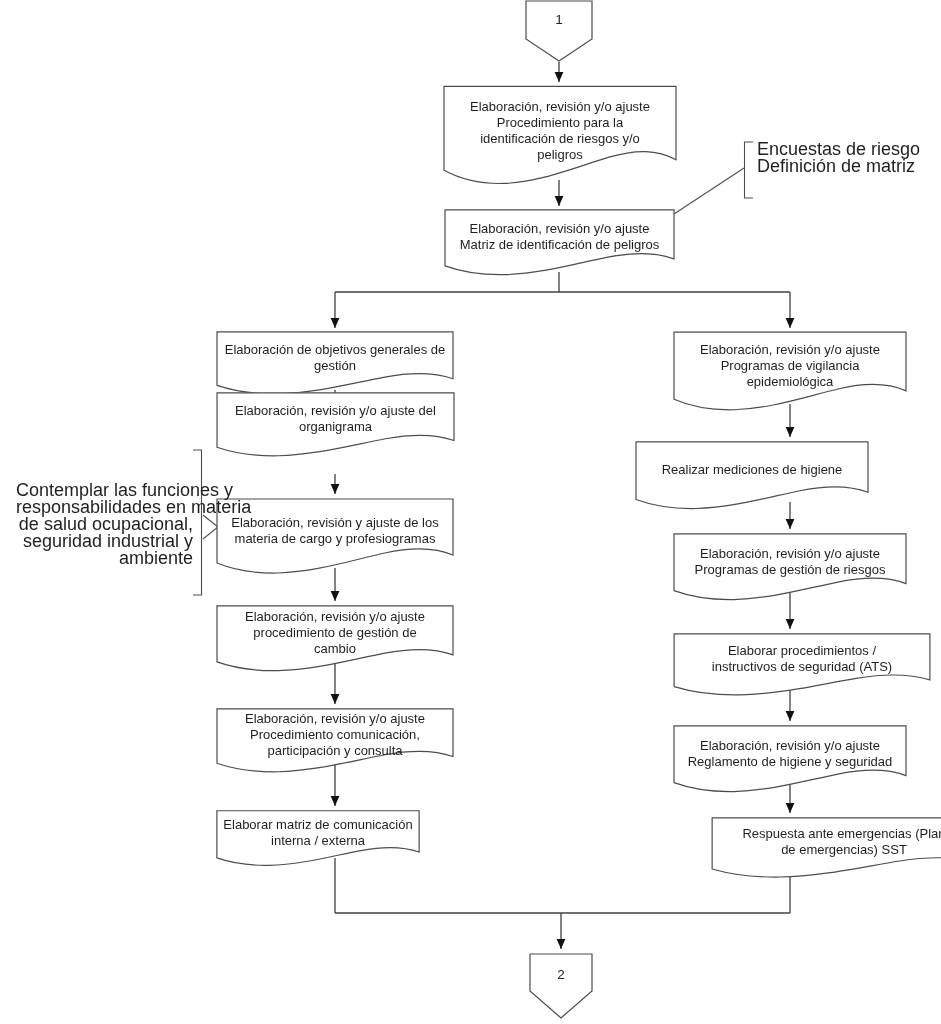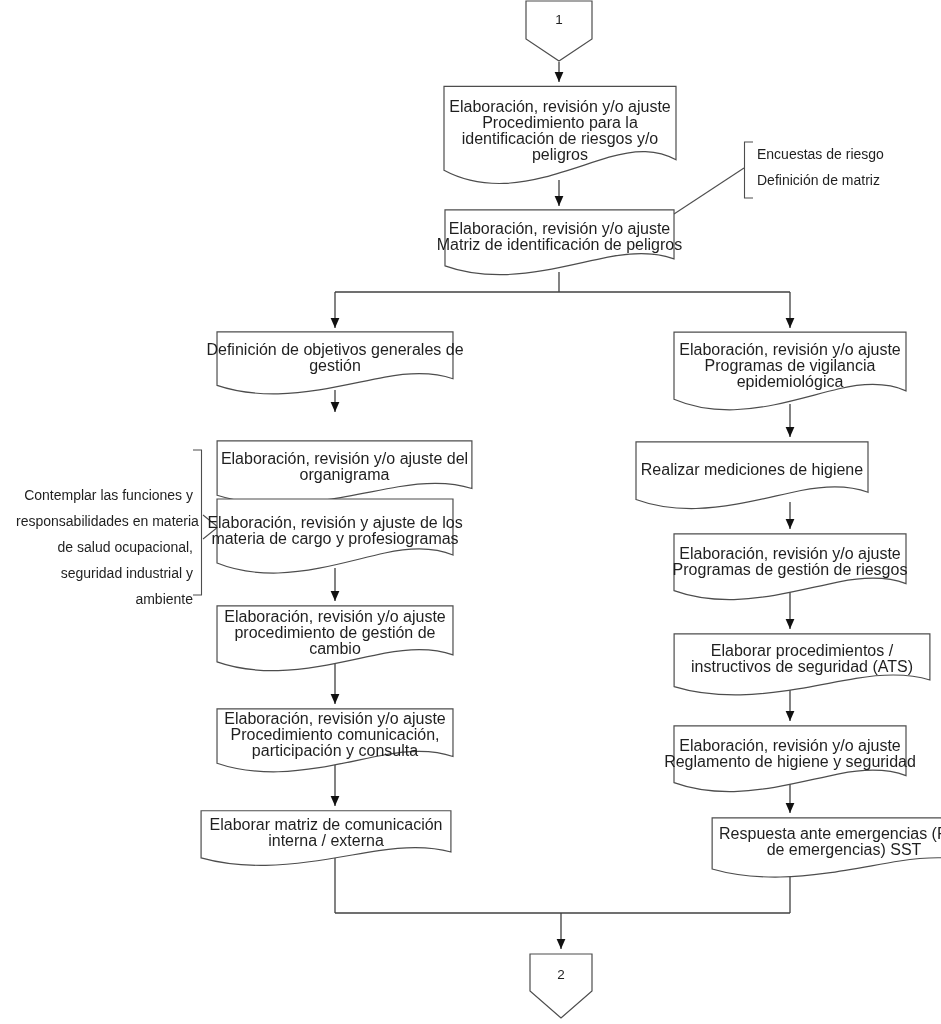--- a/index.html
+++ b/index.html
@@ -8,24 +8,24 @@
     font-family:"Liberation Sans", sans-serif;color:#1f1f1f;
   }
   .wires{position:absolute;left:0;top:0;z-index:1;}
   .wires path, .wires polyline{fill:none;stroke:#404040;stroke-width:1.3;}
   .wires .thin{stroke:#4d4d4d;stroke-width:1.1;}
   .node{position:absolute;z-index:2;display:flex;align-items:center;justify-content:center;}
   .node .shape{position:absolute;left:0;top:0;width:100%;height:100%;}
   .node .shape path, .node .shape polygon{fill:#ffffff;stroke:#4d4d4d;stroke-width:1.2;vector-effect:non-scaling-stroke;}
   .node .label{
     position:relative;z-index:3;text-align:center;white-space:pre;
-    font-size:16px;line-height:16px;padding:2px 2px 16px 2px;
+    font-size:13px;line-height:16px;padding:2px 2px 16px 2px;
   }
   .offpage .label{padding:0 0 22px 0;font-size:13.5px;}
-  .note{position:absolute;z-index:2;white-space:pre;font-size:14px;line-height:26px;}
+  .note{position:absolute;z-index:2;white-space:pre;font-size:18px;line-height:17px;}
   .note.right{text-align:right;}
 </style>
 </head>
 <body>
 
 <div class="canvas">
 
   <svg class="wires" width="941" height="1024" viewBox="0 0 941 1024">
     <defs>
       <marker id="ah" viewBox="0 0 12 12" refX="11" refY="6" markerWidth="12" markerHeight="12" orient="auto" markerUnits="userSpaceOnUse">
@@ -86,25 +86,25 @@
       <path d="M1,1 H233 V57 C214,49 193,49 166,55 C131,63 97,74 61,75 C39,75.5 18,72 1,65 Z"></path>
     </svg>
     <div class="label">Elaboración, revisión y/o ajuste
 Matriz de identificación de peligros</div>
   </div>
 
   <div class="node" style="left:216px;top:331px;width:238px;height:67px">
     <svg class="shape" viewBox="0 0 234 80" preserveAspectRatio="none">
       <path d="M1,1 H233 V57 C214,49 193,49 166,55 C131,63 97,74 61,75 C39,75.5 18,72 1,65 Z"></path>
     </svg>
-    <div class="label">Definición de objetivos generales de
+    <div class="label">Elaboración de objetivos generales de
 gestión</div>
   </div>
 
-  <div class="node" style="left:216px;top:440px;width:257px;height:68px">
+  <div class="node" style="left:216px;top:392px;width:239px;height:68px">
     <svg class="shape" viewBox="0 0 234 80" preserveAspectRatio="none">
       <path d="M1,1 H233 V57 C214,49 193,49 166,55 C131,63 97,74 61,75 C39,75.5 18,72 1,65 Z"></path>
     </svg>
     <div class="label">Elaboración, revisión y/o ajuste del
 organigrama</div>
   </div>
 
   <div class="node" style="left:216px;top:498px;width:238px;height:80px">
     <svg class="shape" viewBox="0 0 234 80" preserveAspectRatio="none">
       <path d="M1,1 H233 V57 C214,49 193,49 166,55 C131,63 97,74 61,75 C39,75.5 18,72 1,65 Z"></path>
@@ -124,21 +124,21 @@
 
   <div class="node" style="left:216px;top:708px;width:238px;height:68px">
     <svg class="shape" viewBox="0 0 234 80" preserveAspectRatio="none">
       <path d="M1,1 H233 V57 C214,49 193,49 166,55 C131,63 97,74 61,75 C39,75.5 18,72 1,65 Z"></path>
     </svg>
     <div class="label">Elaboración, revisión y/o ajuste
 Procedimiento comunicación,
 participación y consulta</div>
   </div>
 
-  <div class="node" style="left:200px;top:810px;width:252px;height:59px">
+  <div class="node" style="left:216px;top:810px;width:204px;height:59px">
     <svg class="shape" viewBox="0 0 234 80" preserveAspectRatio="none">
       <path d="M1,1 H233 V57 C214,49 193,49 166,55 C131,63 97,74 61,75 C39,75.5 18,72 1,65 Z"></path>
     </svg>
     <div class="label">Elaborar matriz de comunicación
 interna / externa</div>
   </div>
 
   <div class="node" style="left:673px;top:331px;width:234px;height:84px">
     <svg class="shape" viewBox="0 0 234 80" preserveAspectRatio="none">
       <path d="M1,1 H233 V57 C214,49 193,49 166,55 C131,63 97,74 61,75 C39,75.5 18,72 1,65 Z"></path>

